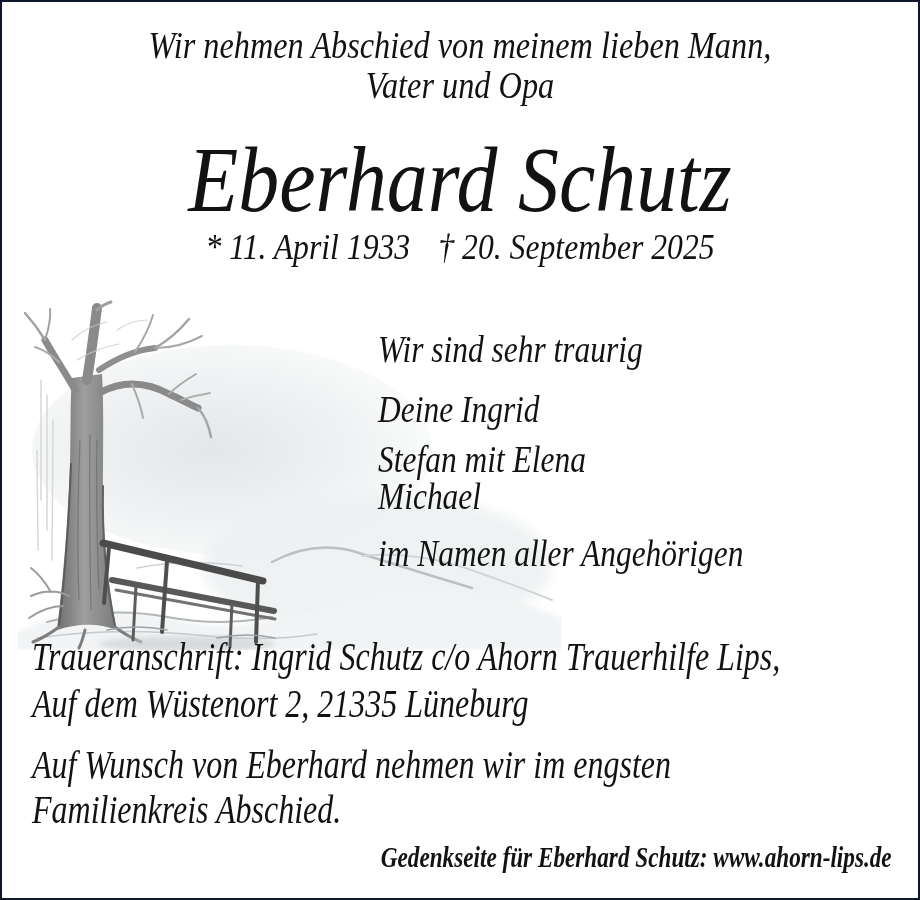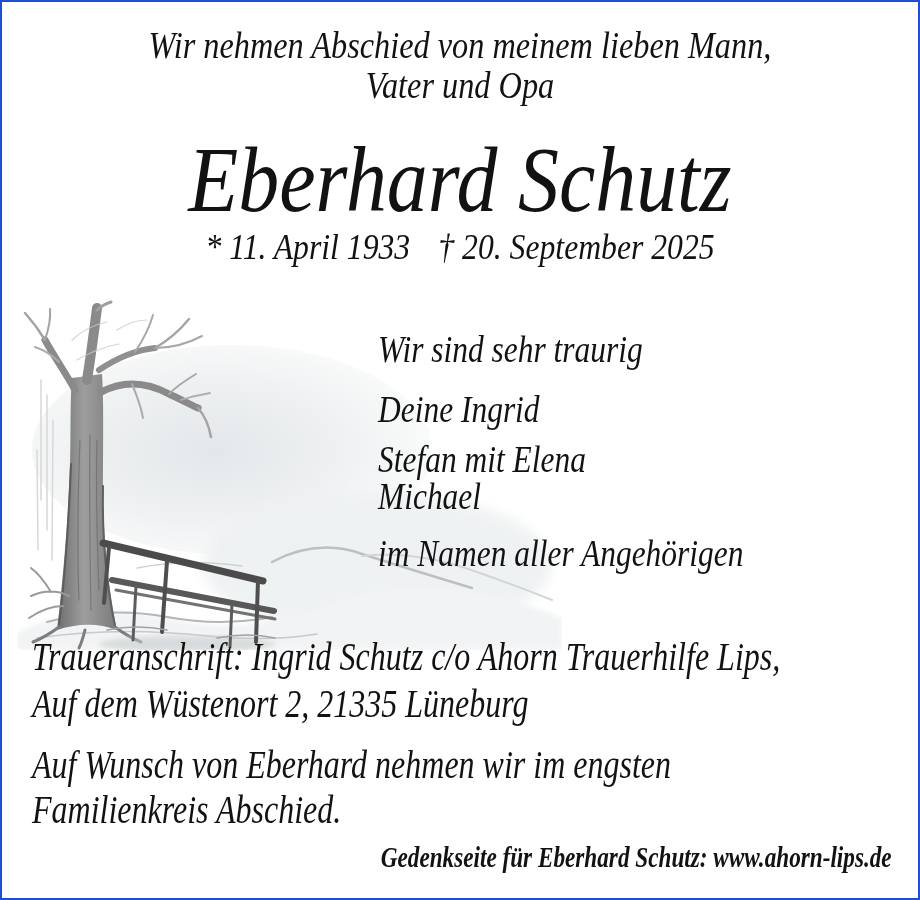--- a/index.html
+++ b/index.html
@@ -1,19 +1,19 @@
 <!DOCTYPE html>
 <html><head>
 <meta charset="utf-8">
 <style>
   html,body{margin:0;padding:0;background:#fff;}
   .page{
     position:relative;
     width:916px;height:896px;
-    border:2px solid #1d4ed8;
+    border:2px solid #0f172a;
     background:#ffffff;
     overflow:hidden;
     font-family:"Liberation Serif","DejaVu Serif",serif;
     font-style:italic;
     color:#121212;
   }
   .line{position:absolute;white-space:nowrap;line-height:1;}
   .centered{left:0;width:100%;text-align:center;transform-origin:50% 0;}
   .leftcol{transform-origin:0 0;}
   .rightcol{transform-origin:100% 0;}

